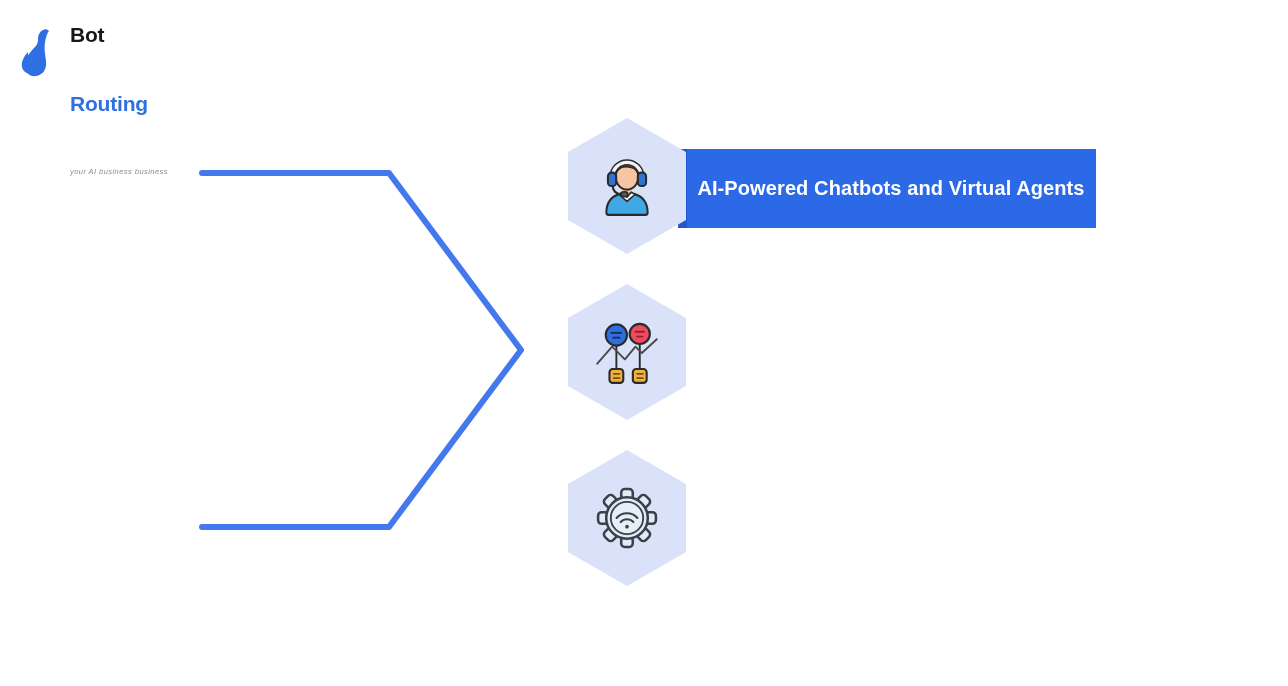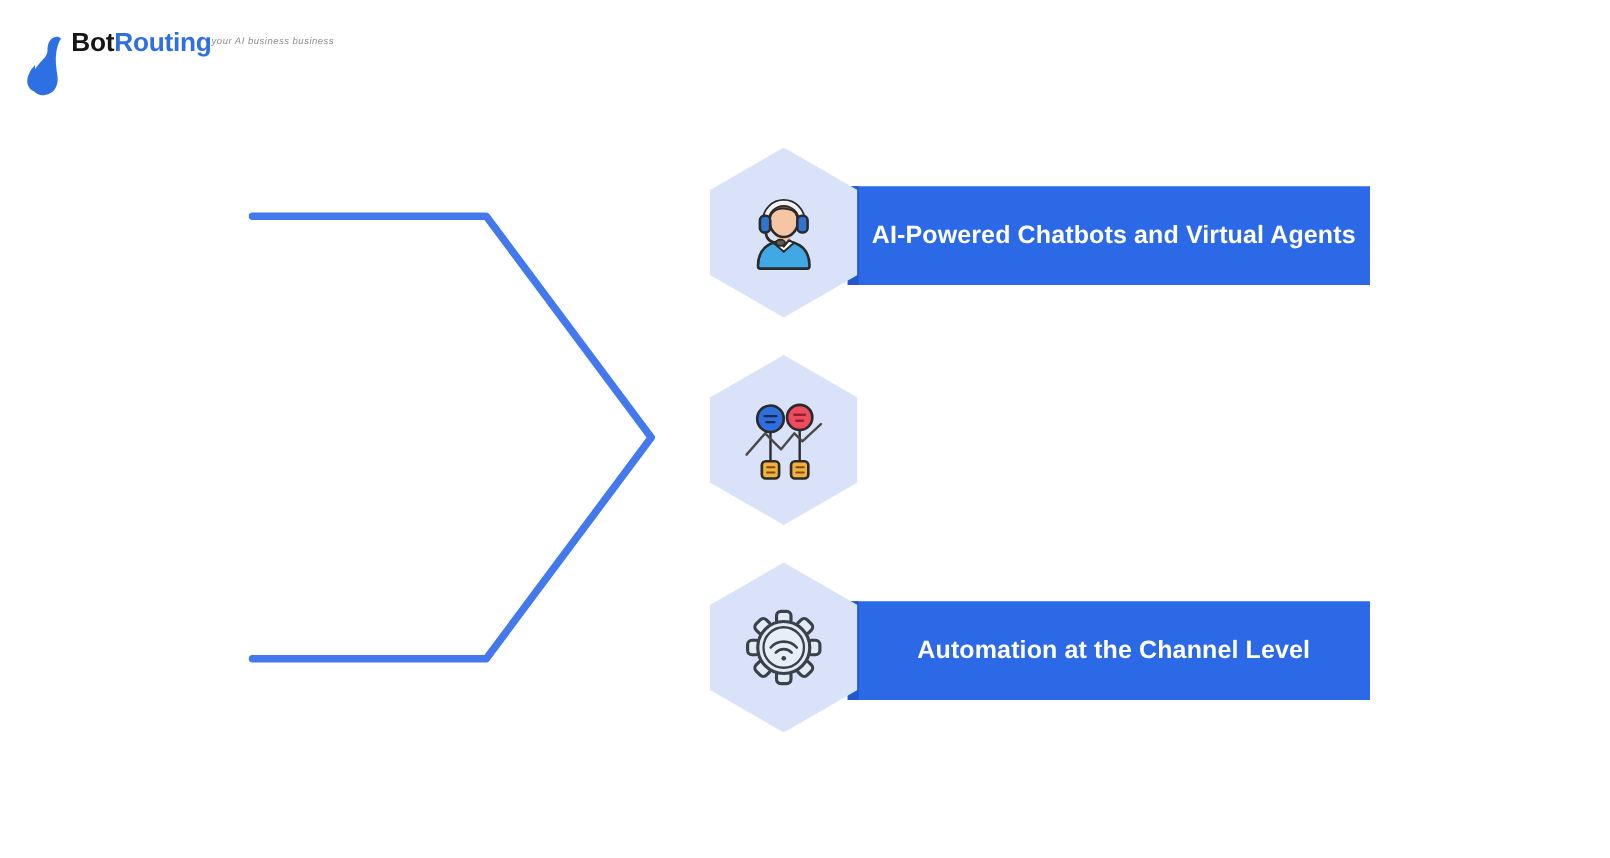--- a/index.html
+++ b/index.html
@@ -7,21 +7,21 @@
     position:relative;
     width:1288px;height:686px;
     background:#ffffff;
     overflow:hidden;
     font-family:"Liberation Sans","DejaVu Sans",sans-serif;
   }
 
   
   .logo{position:absolute;left:16px;top:24px;display:flex;align-items:flex-start;}
   .logo-mark{width:38px;height:50px;margin-top:4px;}
-  .logo-text{margin-left:3px;display:flex;}
+  .logo-text{margin-left:16px;display:flex;flex-direction:column;gap:48px;}
   .logo-line1{font-size:21px;font-weight:800;color:#161616;line-height:1.0;letter-spacing:-0.2px;}
   .logo-line2{font-size:21px;font-weight:800;color:var(--brand-blue,#2F6FE4);line-height:1.05;letter-spacing:-0.2px;}
   .logo-tagline{font-size:7.6px;font-style:italic;color:#8c8c8c;margin-top:4px;letter-spacing:0.4px;}
 
   
   .chevron-wrap{position:absolute;left:195px;top:165px;width:335px;height:370px;}
   .chevron-wrap svg{display:block;}
   .main-title{
     position:absolute;left:128px;top:286px;width:312px;
     text-align:center;
@@ -82,23 +82,20 @@
       <polyline points="7,8 194,8 326,185 194,362 7,362" fill="none" stroke="var(--chevron,#4379EC)" stroke-width="6" stroke-linecap="round" stroke-linejoin="round"></polyline>
     </svg>
   </div>
 
 
   <div class="banner" id="banner-0">
     <span class="banner-label">AI-Powered Chatbots and Virtual Agents</span>
   </div>
 
 
-  <div class="banner" id="banner-2">
-    <span class="banner-label">Automation at the Channel Level</span>
-  </div>
 
   <div class="hex" id="hex-0">
     <svg width="66" height="66" viewBox="0 0 64 64" aria-hidden="true">
 
       <path d="M12 58 Q12 44 24 40 L40 40 Q52 44 52 58 Q52 60 50 60 L14 60 Q12 60 12 58 Z" fill="#41A8E6" stroke="#2b2b2b" stroke-width="2" stroke-linejoin="round"></path>
 
       <rect x="27" y="32" width="10" height="9" fill="#F2C09E"></rect>
 
       <path d="M24 40 L32 47 L40 40 L36 38 L32 43 L28 38 Z" fill="#ffffff" stroke="#2b2b2b" stroke-width="1.6" stroke-linejoin="round"></path>
 

